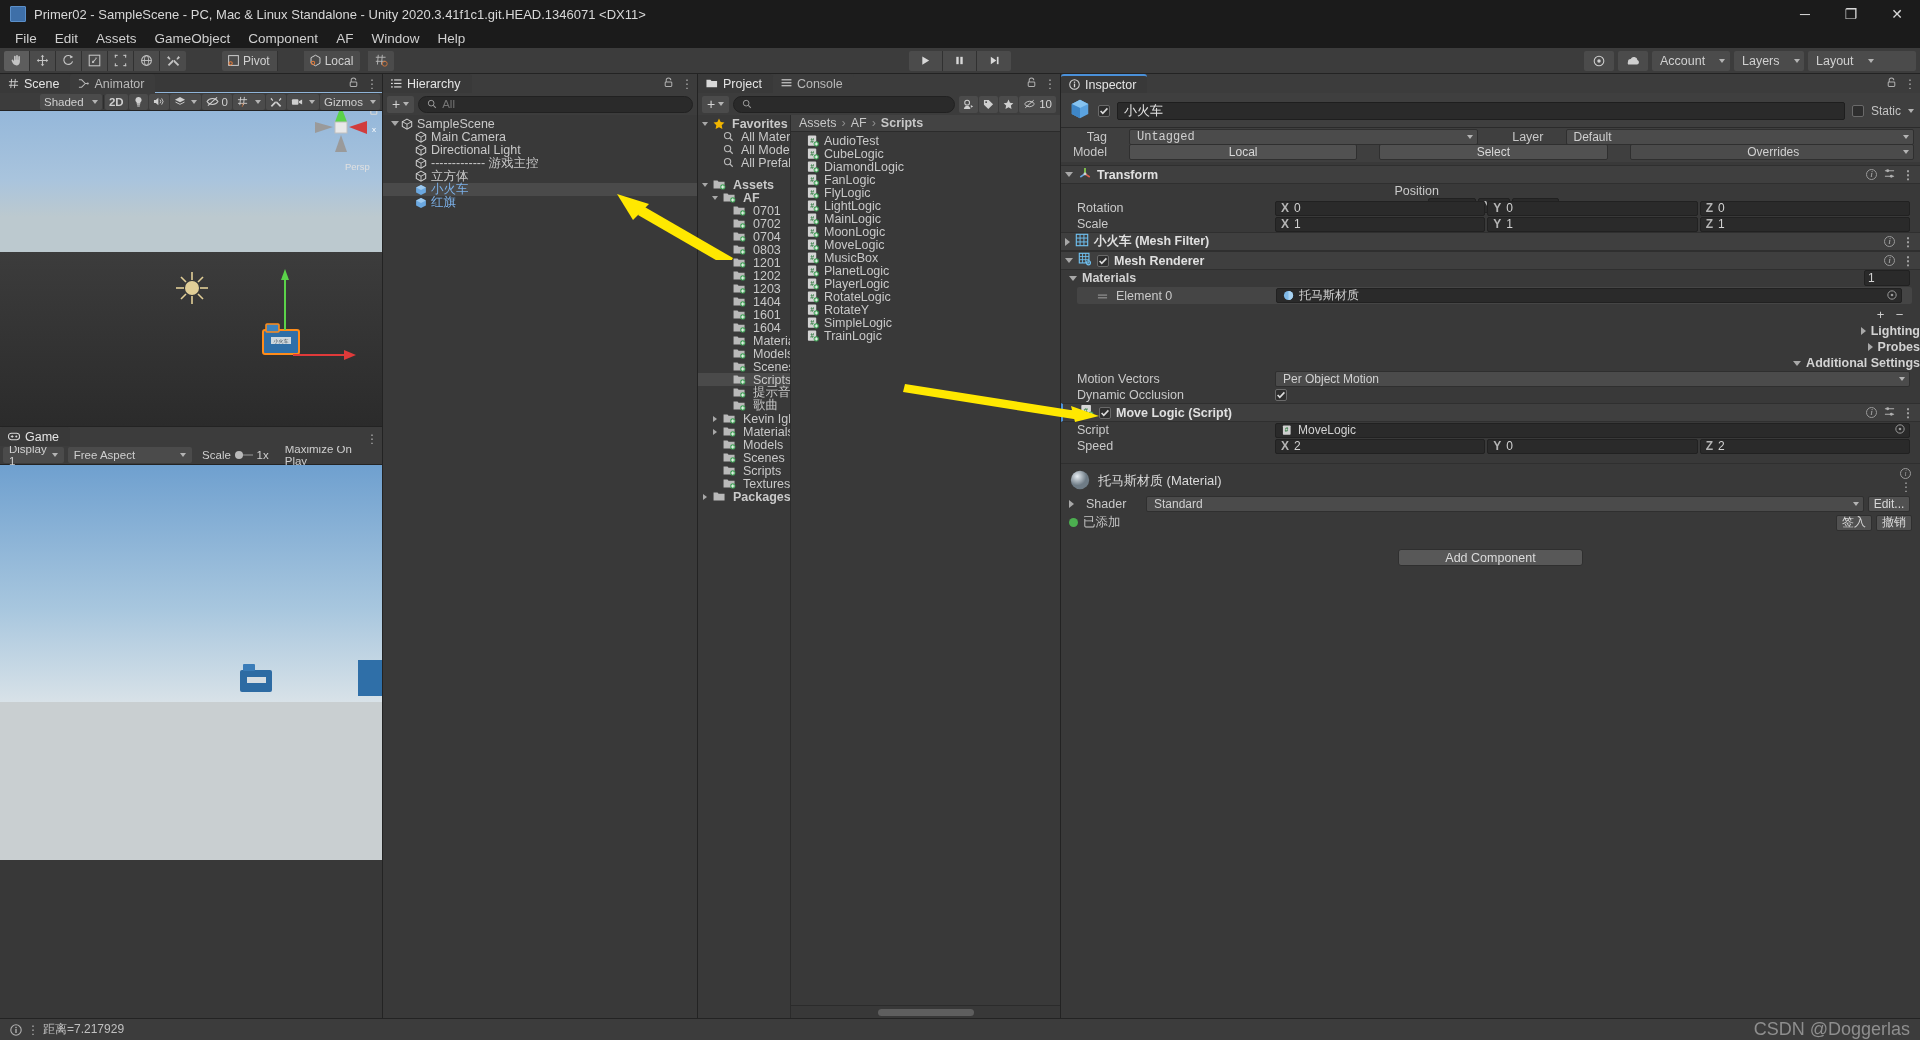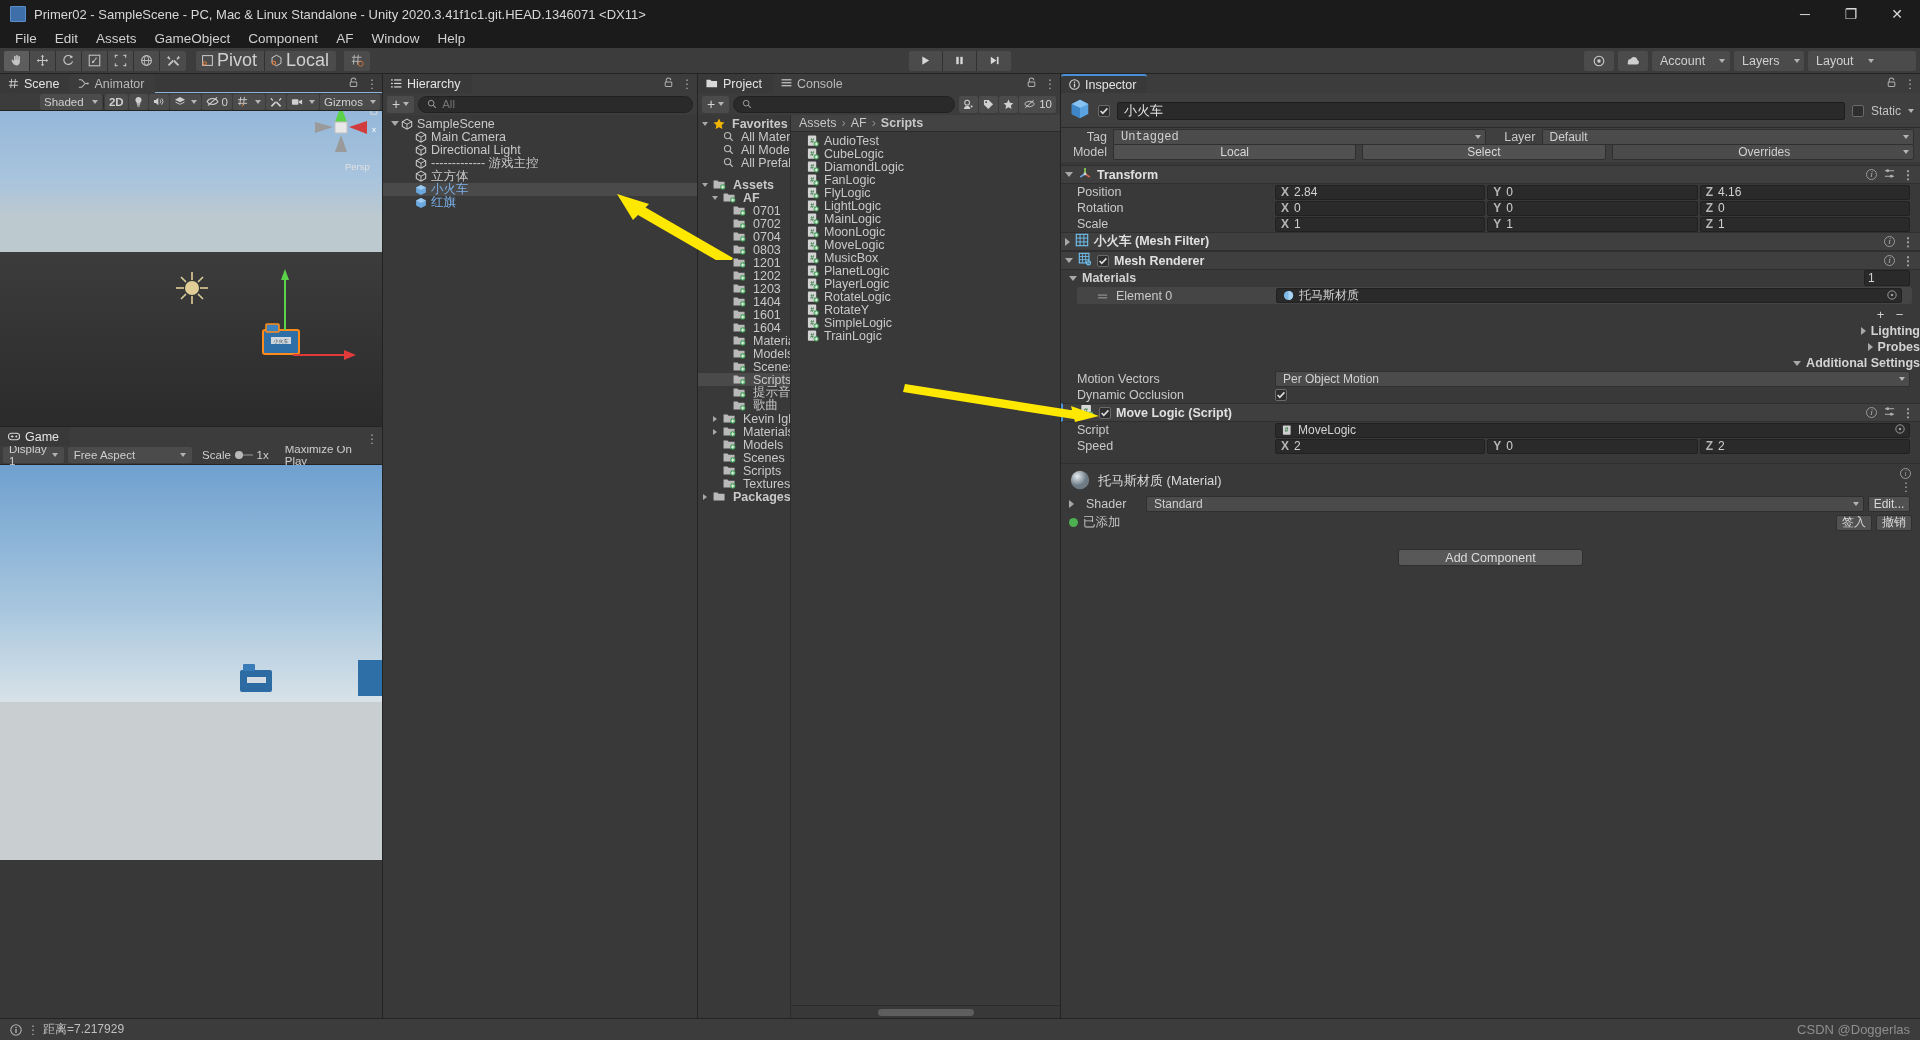--- a/index.html
+++ b/index.html
@@ -19,21 +19,21 @@
   #menubar{height:20px;background:#1b1b1b;display:flex;align-items:center;padding-left:6px;}
   #menubar .mi{padding:1px 9px;font-size:13.5px;color:#d0d0d0;cursor:default;}
   
   #toolbar{height:26px;background:#3c3c3c;display:flex;align-items:center;border-bottom:1px solid #232323;position:relative;}
   .tb-group{display:flex;align-items:center;height:20px;margin-left:4px;}
   .tb-btn{width:26px;height:20px;background:#4b4b4b;border-right:1px solid #313131;display:flex;align-items:center;justify-content:center;cursor:pointer;}
   .tb-btn:first-child{border-radius:2px 0 0 2px;}
   .tb-btn:last-child{border-radius:0 2px 2px 0;border-right:none;}
   .tb-btn.active{background:#5d5d5d;}
   .tb-btn svg{opacity:.85;}
-  .tb-pill{height:20px;background:#4b4b4b;display:flex;align-items:center;padding:0 7px 0 5px;gap:3px;font-size:18px;color:#d0d0d0;cursor:pointer;border-right:1px solid #313131;}
+  .tb-pill{height:20px;background:#4b4b4b;display:flex;align-items:center;padding:0 7px 0 5px;gap:3px;font-size:12px;color:#d0d0d0;cursor:pointer;border-right:1px solid #313131;margin-left:26px;}
   .tb-pill:first-child{border-radius:2px 0 0 2px;}
   .tb-pill:last-child{border-radius:0 2px 2px 0;border-right:none;}
   #playgroup{position:absolute;left:50%;transform:translateX(-50%);display:flex;}
   #playgroup .pb{width:34px;height:20px;background:#4b4b4b;display:flex;align-items:center;justify-content:center;border-right:1px solid #313131;cursor:pointer;}
   #playgroup .pb:first-child{border-radius:2px 0 0 2px;}
   #playgroup .pb:last-child{border-radius:0 2px 2px 0;border-right:none;}
   #tbright{position:absolute;right:4px;display:flex;align-items:center;gap:4px;}
   .tbr-btn{height:20px;min-width:30px;background:#4b4b4b;border-radius:2px;display:flex;align-items:center;justify-content:center;padding:0 6px;cursor:pointer;gap:4px;font-size:12.5px;}
   .tbr-drop{height:20px;background:#4b4b4b;border-radius:2px;display:flex;align-items:center;padding:0 4px 0 8px;gap:14px;font-size:12.5px;color:#d0d0d0;cursor:pointer;}
   .caret{width:0;height:0;border-left:3.5px solid transparent;border-right:3.5px solid transparent;border-top:4px solid #b4b4b4;}
@@ -79,38 +79,38 @@
   .prow{height:13px;display:flex;align-items:center;gap:4px;font-size:12.5px;color:#c9c9c9;white-space:nowrap;cursor:pointer;padding-left:4px;}
   .prow.sel{background:#4a4a4a;}
   .assetrow{height:13px;display:flex;align-items:center;gap:5px;font-size:12.5px;color:#c9c9c9;padding-left:16px;cursor:pointer;}
   #projscroll{height:13px;background:#383838;display:flex;align-items:center;justify-content:center;border-top:1px solid #2b2b2b;}
   #projscroll .thumb{width:96px;height:7px;background:#5e5e5e;border-radius:4px;cursor:pointer;}
   
   #inspector{flex:1;display:flex;flex-direction:column;background:#393939;}
   #inspbody{flex:1;overflow:hidden;}
   .ins-head{display:flex;align-items:center;gap:7px;padding:5px 6px 4px 8px;background:#3f3f3f;border-bottom:1px solid #2b2b2b;}
   .namefield{flex:1;height:18px;background:#2a2a2a;border:1px solid #1e1e1e;border-radius:2px;display:flex;align-items:center;padding:0 6px;font-size:13px;color:#e2e2e2;}
-  .ins-row{display:flex;align-items:center;height:17px;padding:0 6px 0 8px;gap:6px;font-size:12.5px;background:#3f3f3f;}
+  .ins-row{display:flex;align-items:center;height:17px;padding:0 6px 0 8px;gap:22px;font-size:12.5px;background:#3f3f3f;}
   .lbl-r{text-align:right;color:#c7c7c7;}
   .dropfield{height:16px;background:#4b4b4b;border:1px solid #2f2f2f;border-radius:2px;display:flex;align-items:center;padding:0 4px 0 7px;justify-content:space-between;font-size:12px;color:#d0d0d0;cursor:pointer;}
   .btnfield{height:16px;background:#515151;border:1px solid #2f2f2f;border-radius:2px;display:flex;align-items:center;justify-content:center;font-size:12px;color:#d8d8d8;cursor:pointer;}
   .comp-header{height:19px;display:flex;align-items:center;gap:5px;padding:0 6px 0 4px;background:#3f3f3f;border-top:1px solid #2f2f2f;border-bottom:1px solid #2f2f2f;font-size:12.5px;font-weight:bold;color:#e0e0e0;}
   .comp-header .hdr-right{margin-left:auto;display:flex;align-items:center;gap:7px;color:#b0b0b0;font-size:11px;}
   .prop-row{height:16px;display:flex;align-items:center;padding-left:16px;font-size:12.5px;color:#c9c9c9;background:#393939;}
   .prop-row .pname{width:198px;flex:none;}
   .vec3{flex:1;display:flex;gap:2px;}
   .vecfield{flex:1;height:15px;background:#2a2a2a;border:1px solid #212121;border-radius:2px;display:flex;align-items:center;gap:5px;padding:0 5px;font-size:12px;color:#d2d2d2;}
   .vecfield .ax{color:#b5b5b5;font-weight:bold;}
   .objfield{flex:1;height:15px;background:#2a2a2a;border:1px solid #212121;border-radius:2px;display:flex;align-items:center;gap:5px;padding:0 4px 0 6px;font-size:12px;color:#d2d2d2;}
   .foldrow{height:16px;display:flex;align-items:center;gap:5px;padding-left:8px;font-size:12.5px;color:#d2d2d2;background:#393939;cursor:pointer;font-weight:bold;justify-content:flex-end;}
   .circle-i{width:11px;height:11px;border-radius:50%;border:1px solid #9a9a9a;color:#9a9a9a;font-size:8px;display:flex;align-items:center;justify-content:center;font-style:italic;font-family:"Liberation Serif",serif;}
   .addcomp{width:185px;height:17px;margin:18px auto 0;background:#585858;border:1px solid #2f2f2f;border-radius:3px;display:flex;align-items:center;justify-content:center;font-size:12.5px;color:#dcdcdc;cursor:pointer;}
   
   #statusbar{position:absolute;bottom:0;left:0;right:0;height:22px;background:#3c3c3c;border-top:1px solid #232323;display:flex;align-items:center;padding:0 10px;font-size:12px;color:#c0c0c0;}
-  #watermark{margin-left:auto;color:#8e8e8e;font-size:13px;}
+  #watermark{margin-left:auto;color:#8e8e8e;font-size:18px;}
   
   .arrow{position:absolute;pointer-events:none;}
   
   .cb{width:12px;height:12px;background:#2e2e2e;border:1px solid #6a6a6a;border-radius:2px;display:flex;align-items:center;justify-content:center;flex:none;cursor:pointer;}
   .cb svg{width:10px;height:10px;}
 </style>
 </head>
 <body>
 
 <div id="titlebar">
@@ -1272,21 +1272,21 @@
                   <line x1="1" y1="9" x2="11" y2="9"></line>
                 </g>
                 <circle cx="4" cy="3" r="1.6" fill="#b0b0b0"></circle>
                 <circle cx="8" cy="9" r="1.6" fill="#b0b0b0"></circle>
               </svg>
           </span>
           <span class="kebab">⋮</span>
         </span>
       </div>
       <div id="transform-rows">
-          <div class="prop-row" style="padding-right: 10px;">
+          <div class="prop-row" style="padding-right: 10px; flex-direction: column;">
             <span class="pname">Position</span>
             <span class="vec3">
               <span class="vecfield">
                 <span class="ax">X</span>
                 <span>2.84</span>
               </span>
               <span class="vecfield">
                 <span class="ax">Y</span>
                 <span>0</span>
               </span>

